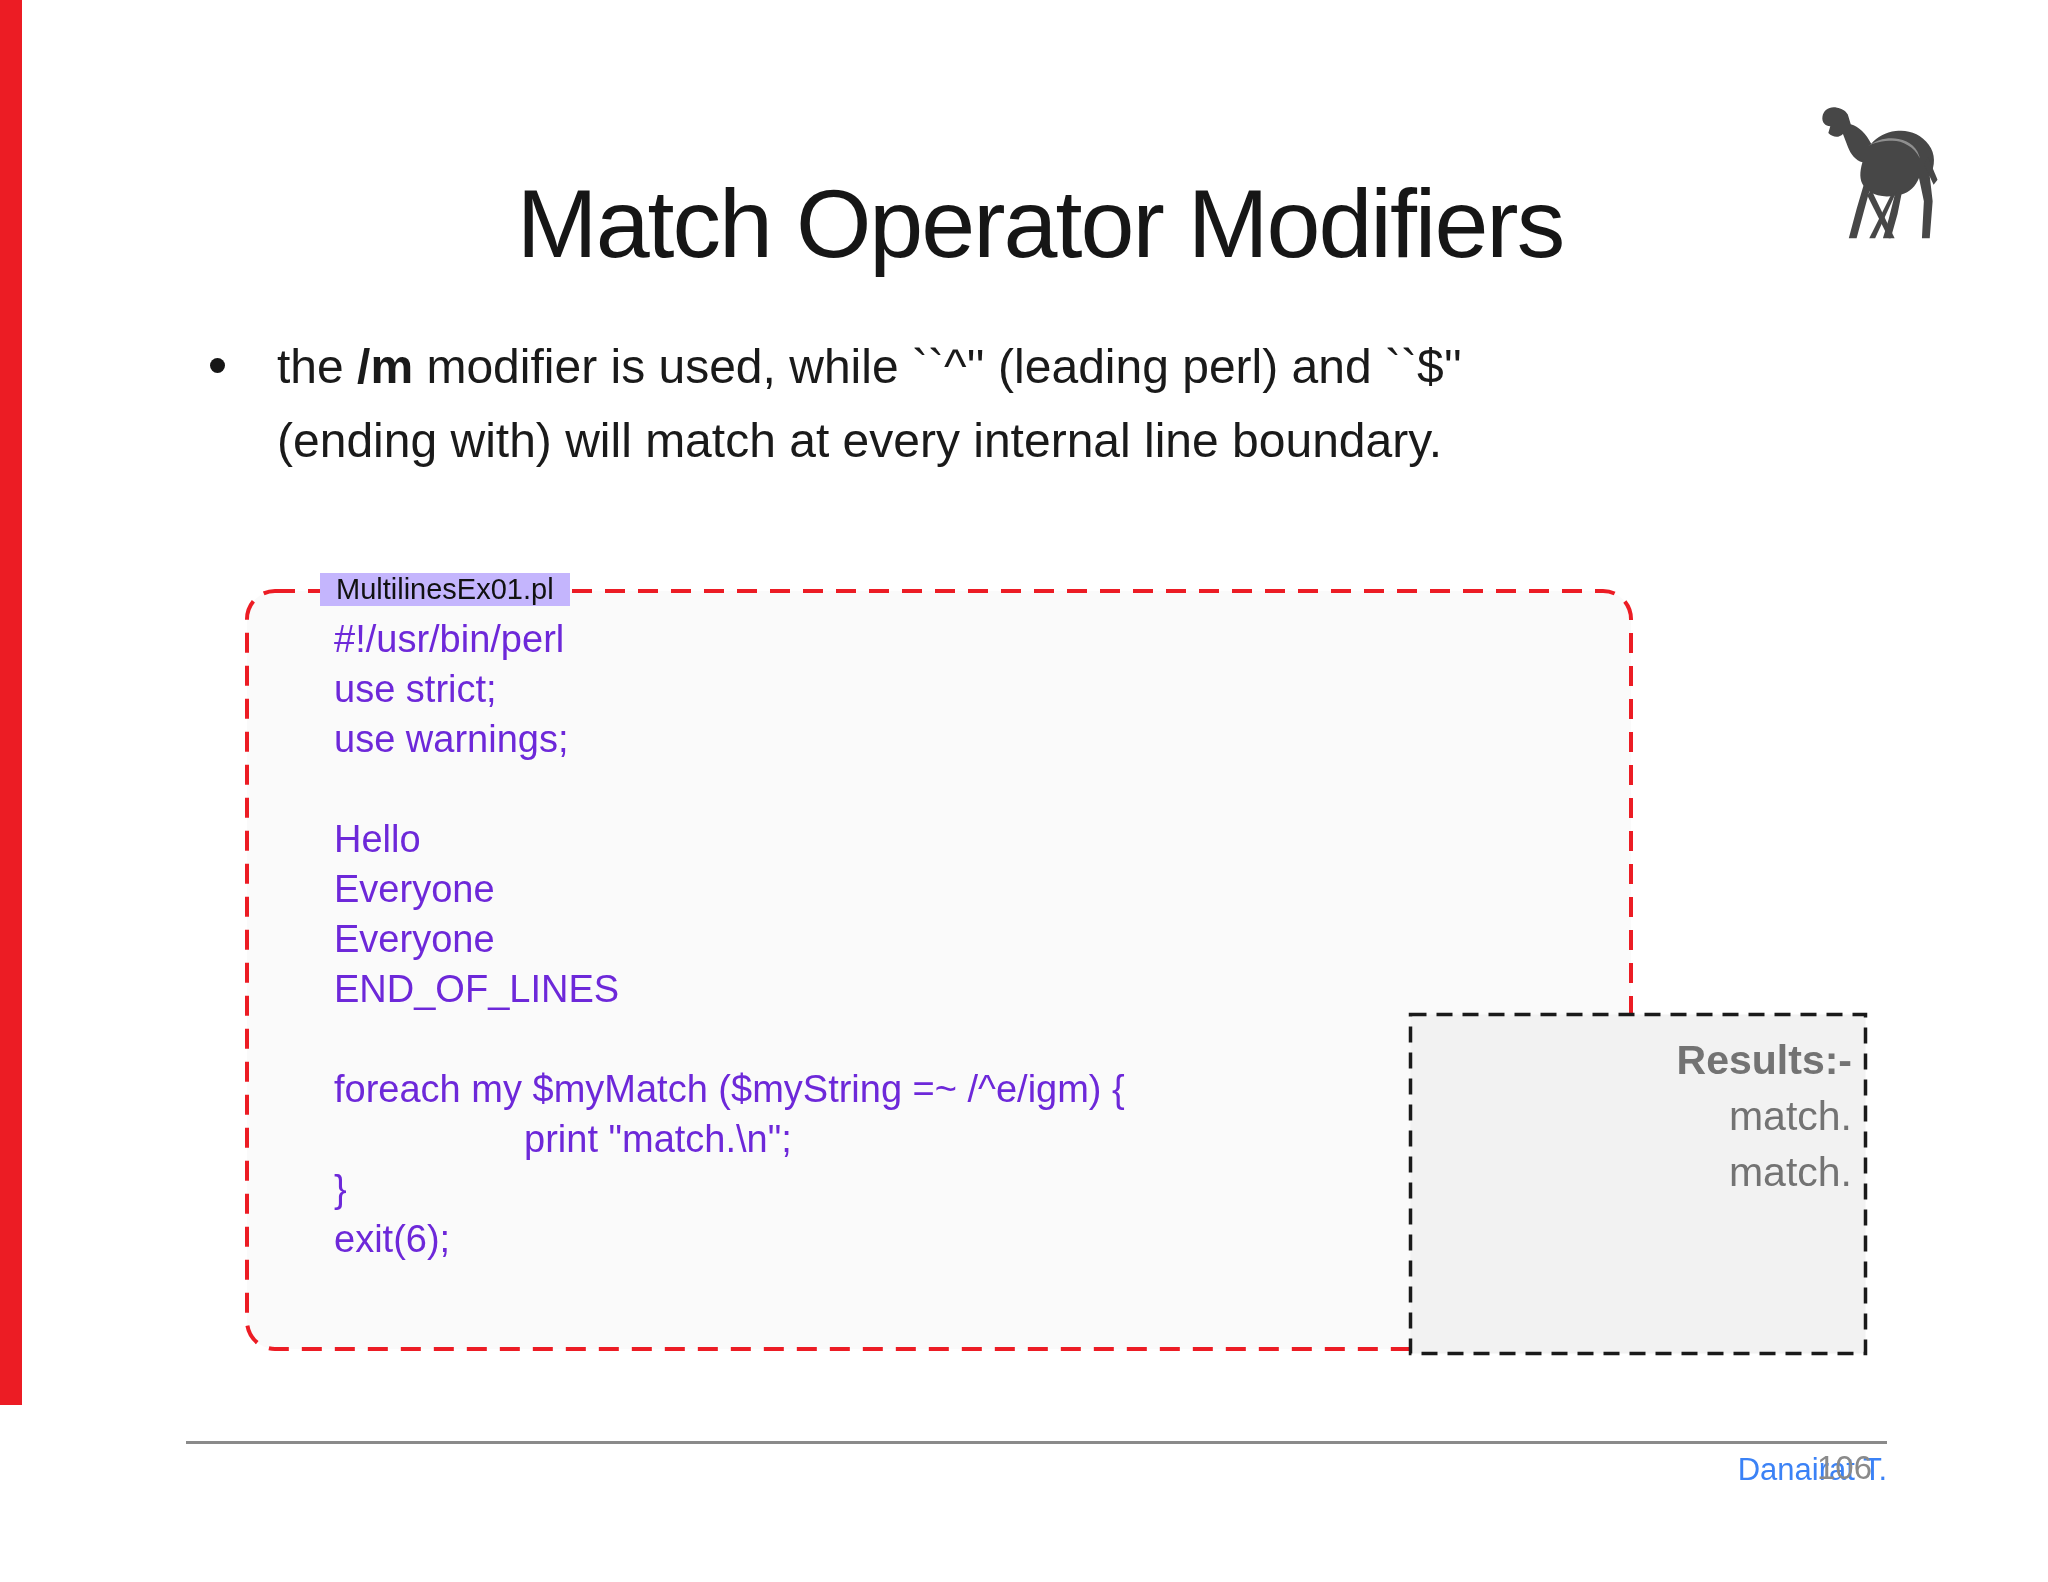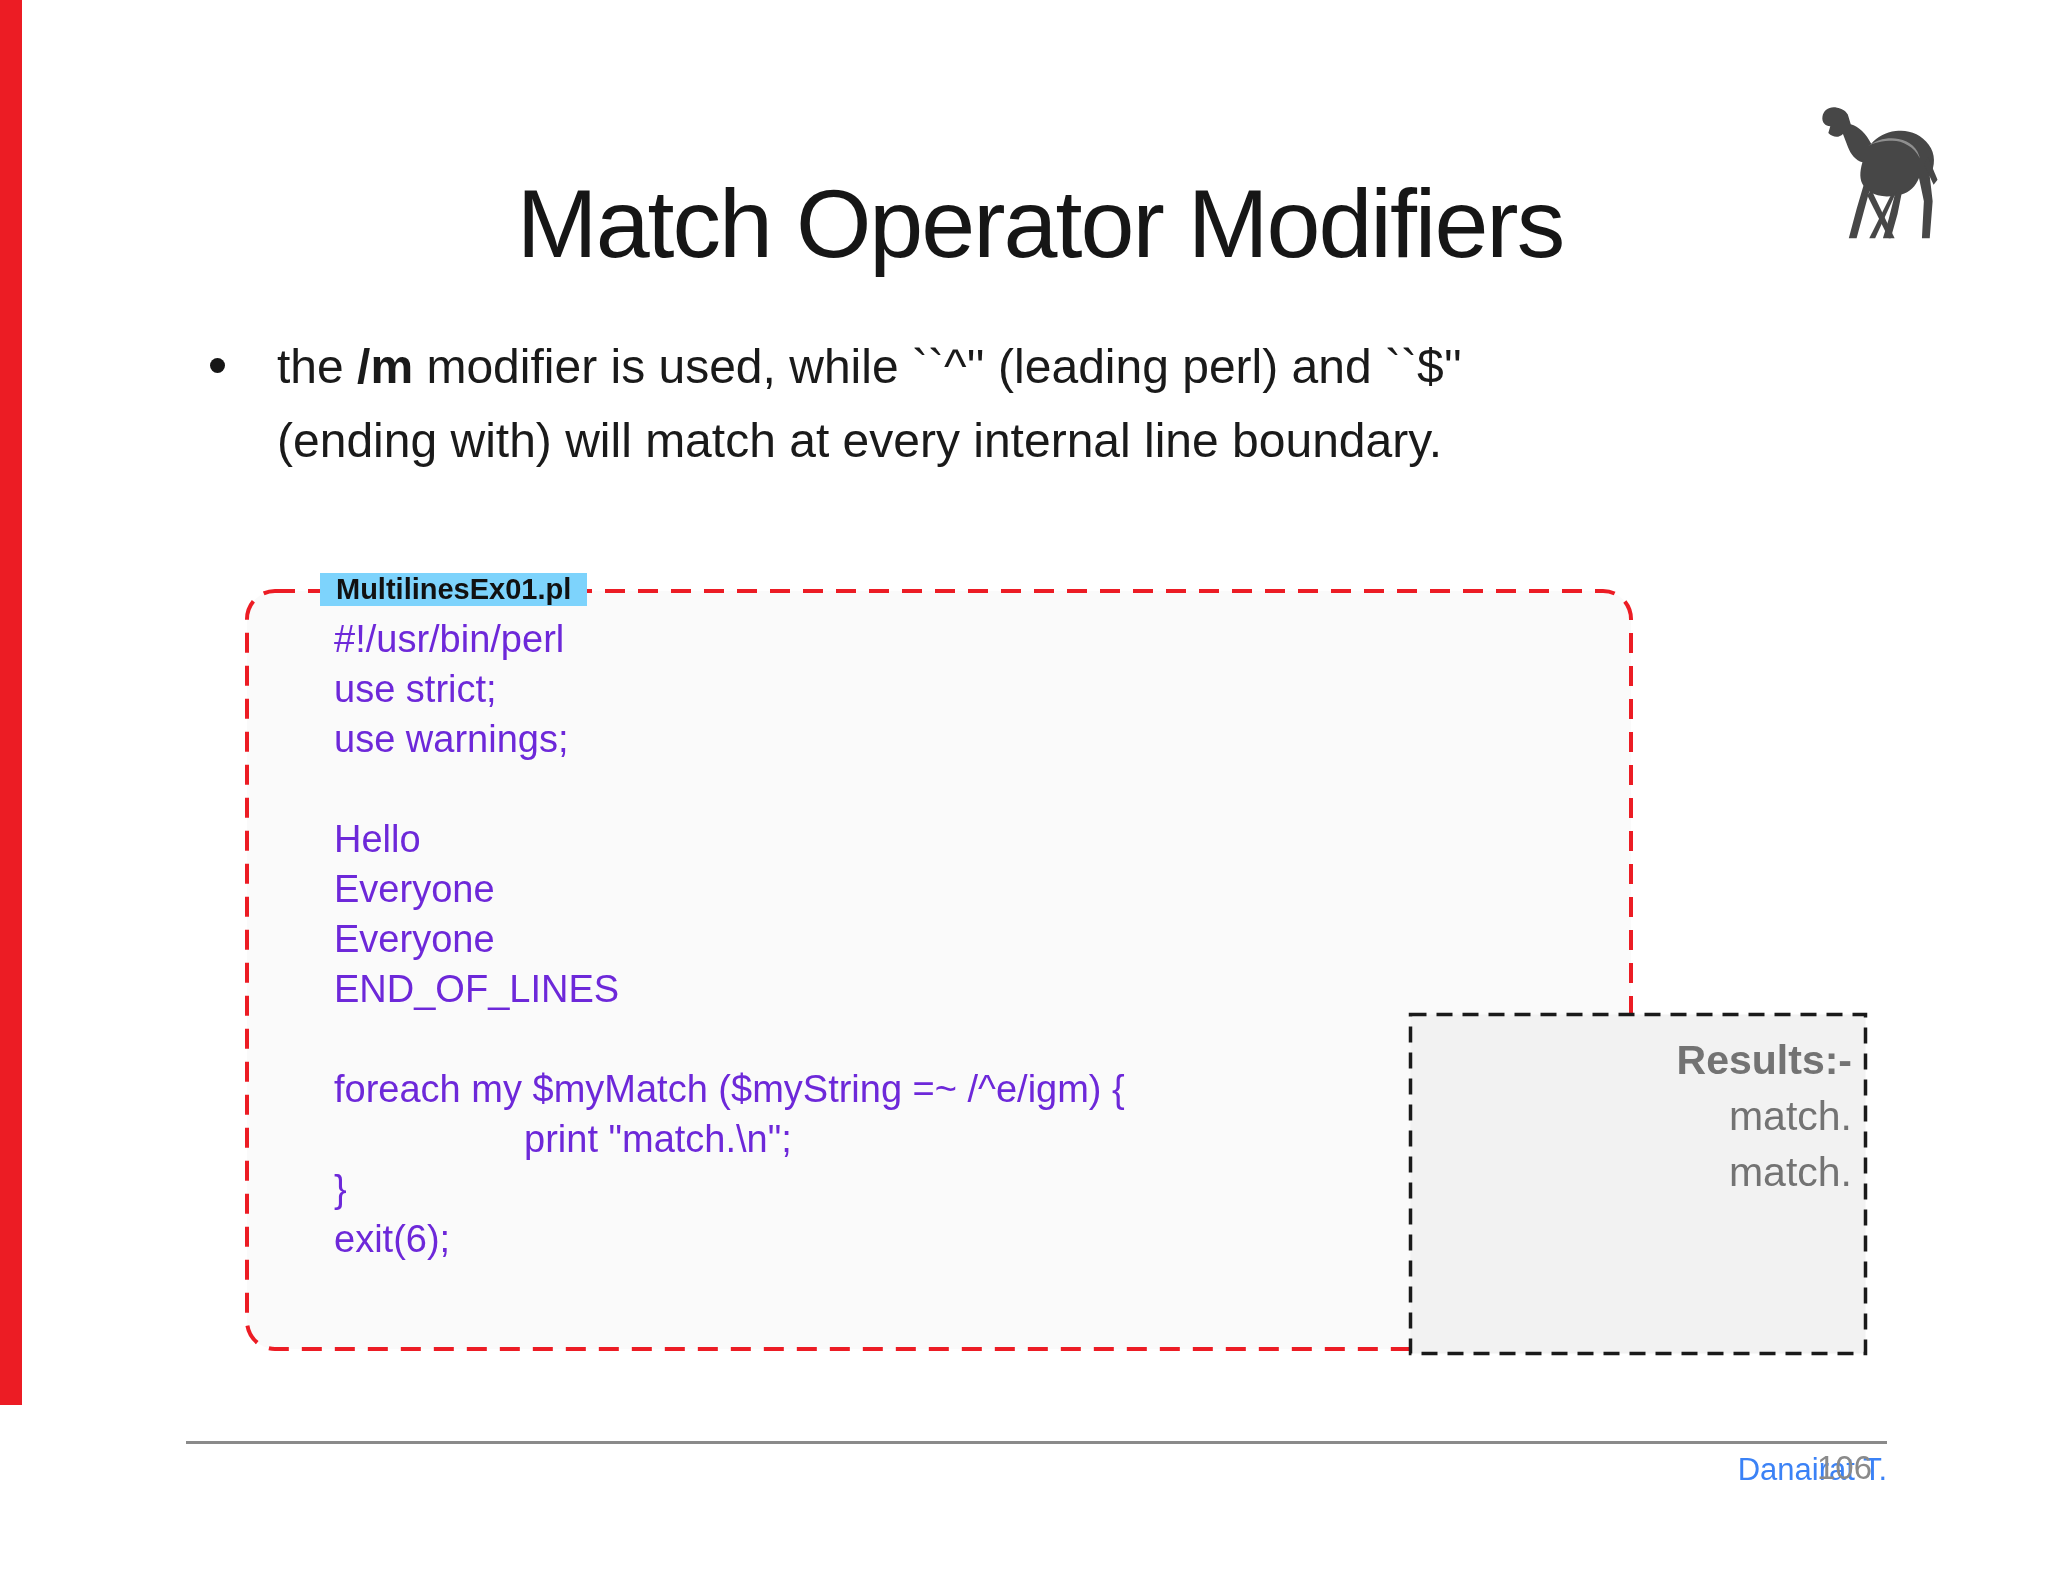--- a/index.html
+++ b/index.html
@@ -17,22 +17,22 @@
   
   #camel{left:1806px;top:96px;width:148px;height:156px;}
 
   
   #bullet-marker{left:210px;top:358px;width:15px;height:15px;border-radius:50%;background:#161616;}
   #bullet-text{left:277px;top:330px;width:1400px;font-size:48px;line-height:74px;color:#1a1a1a;}
   #bullet-text b{font-weight:bold;}
 
   
   #codebox-border{left:244px;top:588px;width:1390px;height:764px;}
-  #code-filename{left:320px;top:573px;font-size:29px;font-weight:bold;color:#111;
-                 background:#7dd3fc;padding:0 16px;}
+  #code-filename{left:320px;top:573px;font-size:29px;font-weight:normal;color:#111;
+                 background:#c4b5fd;padding:0 16px;}
   #code-listing{left:334px;top:614px;font-size:38px;line-height:50px;color:#6d28d9;}
   .code-line{white-space:pre;height:50px;}
 
   
   #results-border{left:1408px;top:1012px;width:460px;height:344px;}
   #results-content{left:1432px;top:1032px;width:420px;font-size:41px;line-height:56px;color:#737373;text-align:right;}
   #results-title{font-weight:bold;}
 
   
   #footer-divider{left:186px;top:1441px;width:1701px;height:3px;background:#8a8a8a;}

